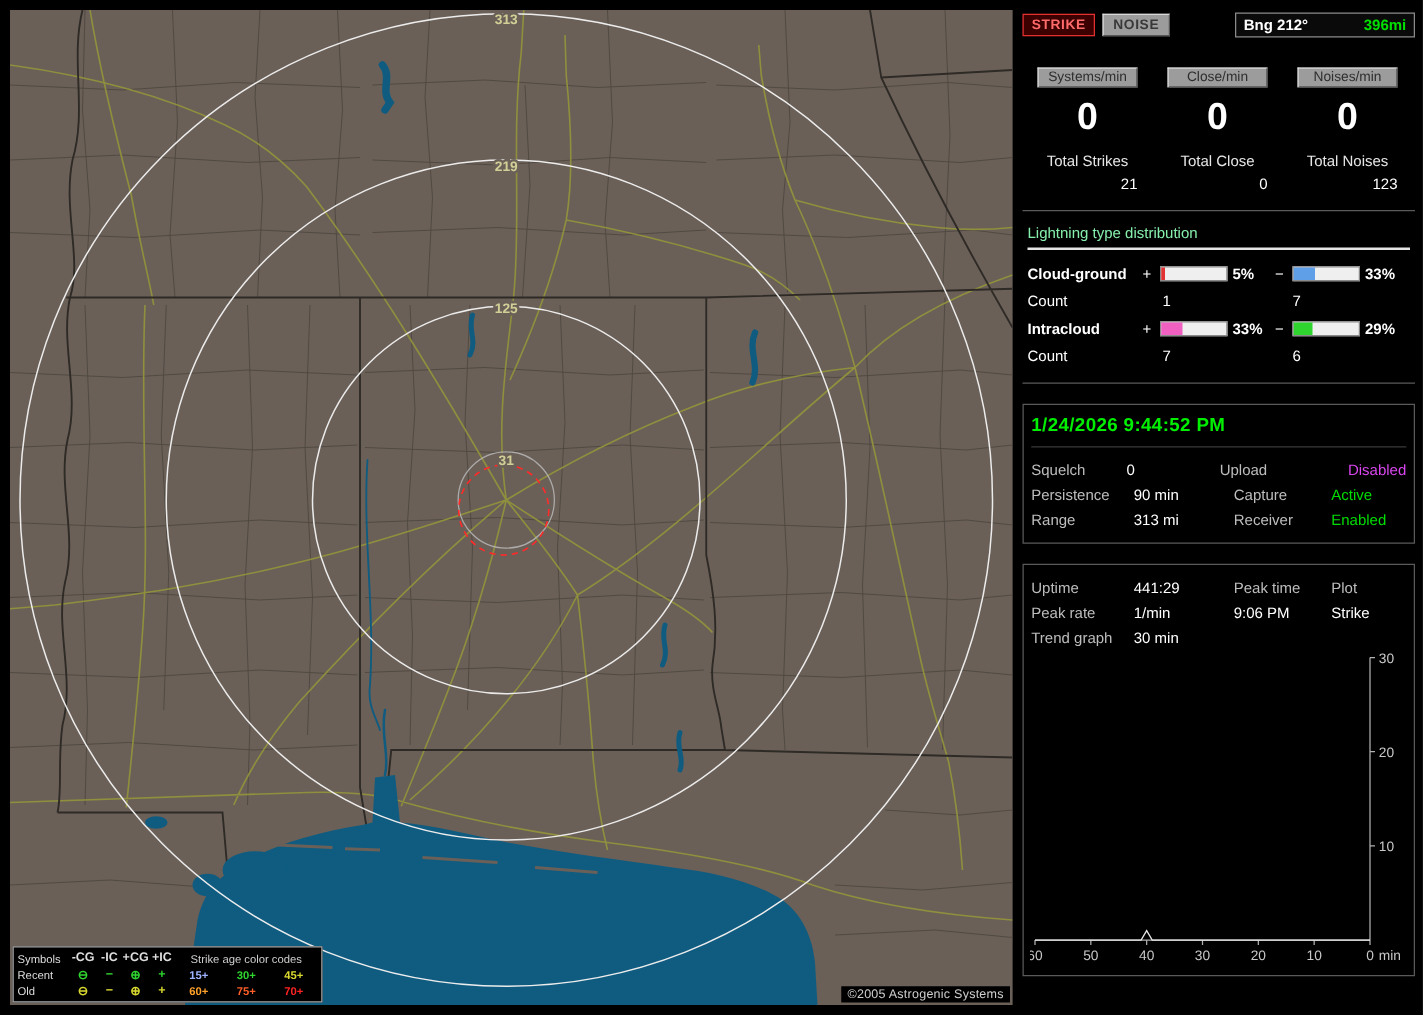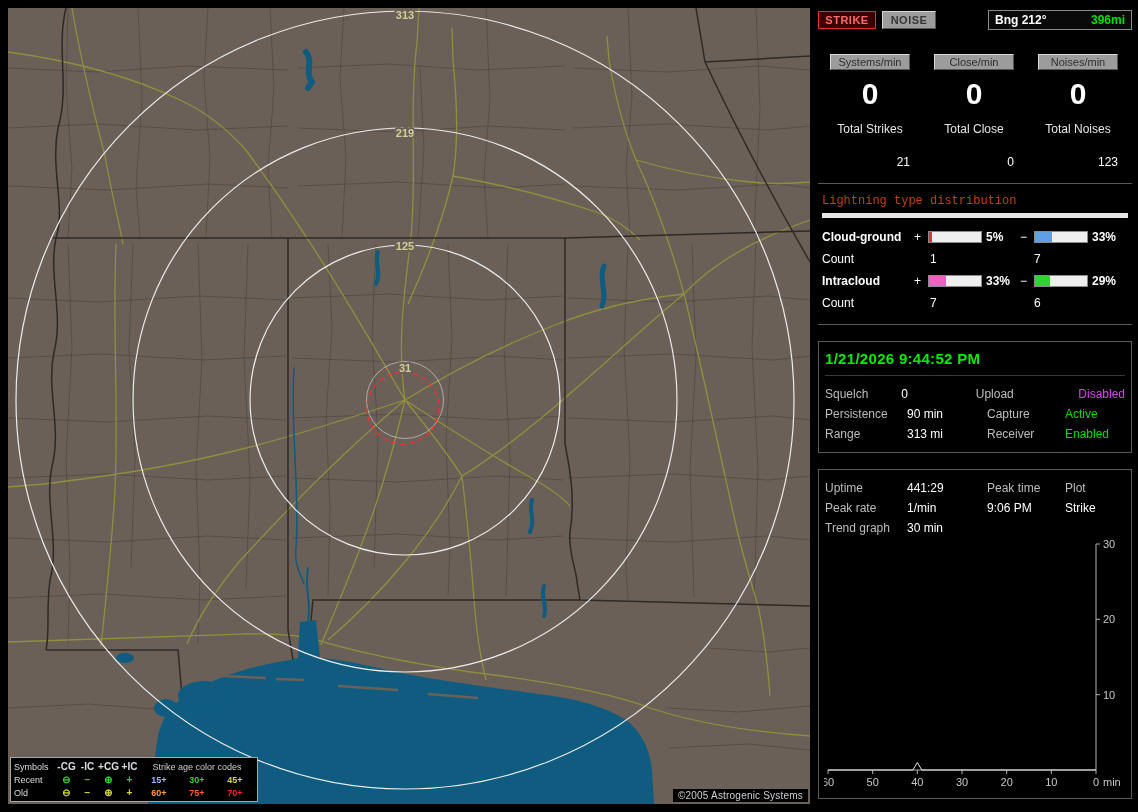--- a/index.html
+++ b/index.html
@@ -36,24 +36,24 @@
   .bng-dist{margin-left:auto;color:#00e000;}
 
   .stats-group{margin-top:24px;padding-bottom:14px;border-bottom:1px solid #5a5a5a;}
   .stats-cols{display:flex;}
   .stat-col{width:104px;display:flex;flex-direction:column;align-items:center;}
   .stat-btn{width:80px;height:16px;line-height:14px;background:#9c9c9c;color:#2e2e2e;
     border:1px solid;border-color:#d8d8d8 #565656 #565656 #d8d8d8;
     font-size:11px;text-align:center;box-sizing:border-box;}
   .stat-zero{margin-top:8px;font-size:30px;line-height:32px;font-weight:bold;color:#fff;}
   .total-label{margin-top:12px;font-size:12px;color:#e6e6e6;}
-  .total-value{margin-top:19px;width:100%;text-align:right;padding-right:12px;box-sizing:border-box;color:#fff;}
+  .total-value{margin-top:4px;width:100%;text-align:right;padding-right:12px;box-sizing:border-box;color:#fff;}
 
   .dist-group{padding:10px 4px 10px 4px;border-bottom:1px solid #5a5a5a;}
-  .dist-title{color:#c2410c;padding-bottom:5px;border-bottom:5px solid #e5e5e5;margin-bottom:8px;font-family:Liberation Mono, monospace;}
+  .dist-title{color:#86efac;padding-bottom:5px;border-bottom:2px solid #e5e5e5;margin-bottom:8px;}
   .dist-row{display:flex;align-items:center;height:22px;}
   .dist-name{width:92px;font-weight:bold;}
   .sign{width:12px;text-align:left;}
   .bar{width:52px;height:10px;background:#efefef;border:1px solid #8a8a8a;margin:0 2px;
     position:relative;box-sizing:content-box;}
   .bar-fill{position:absolute;left:0;top:0;bottom:0;}
   .pct{width:34px;font-weight:bold;padding-left:2px;}
   .cnt{width:92px;padding-left:4px;box-sizing:border-box;}
 
   .info-box{margin-top:16px;border:1px solid #5a5a5a;padding:8px 6px;}
@@ -282,21 +282,21 @@
       <div class="dist-row">
         <span class="dist-name" style="font-weight:normal">Count</span>
         <span class="sign"></span>
         <span class="cnt">7</span>
         <span class="sign"></span>
         <span class="cnt">6</span>
       </div>
     </div>
 
     <div class="info-box">
-      <div class="datetime">1/21/2026 9:44:52 PM</div>
+      <div class="datetime">1/24/2026 9:44:52 PM</div>
       <div class="grid-row">
         <span class="g-label">Squelch</span>
         <span class="g-value">0</span>
         <span class="g-label2">Upload</span>
         <span class="g-value2" style="color: #d946ef; margin-left: 30px;">Disabled</span>
       </div>
       <div class="grid-row">
         <span class="g-label">Persistence</span>
         <span class="g-value">90 min</span>
         <span class="g-label2">Capture</span>

